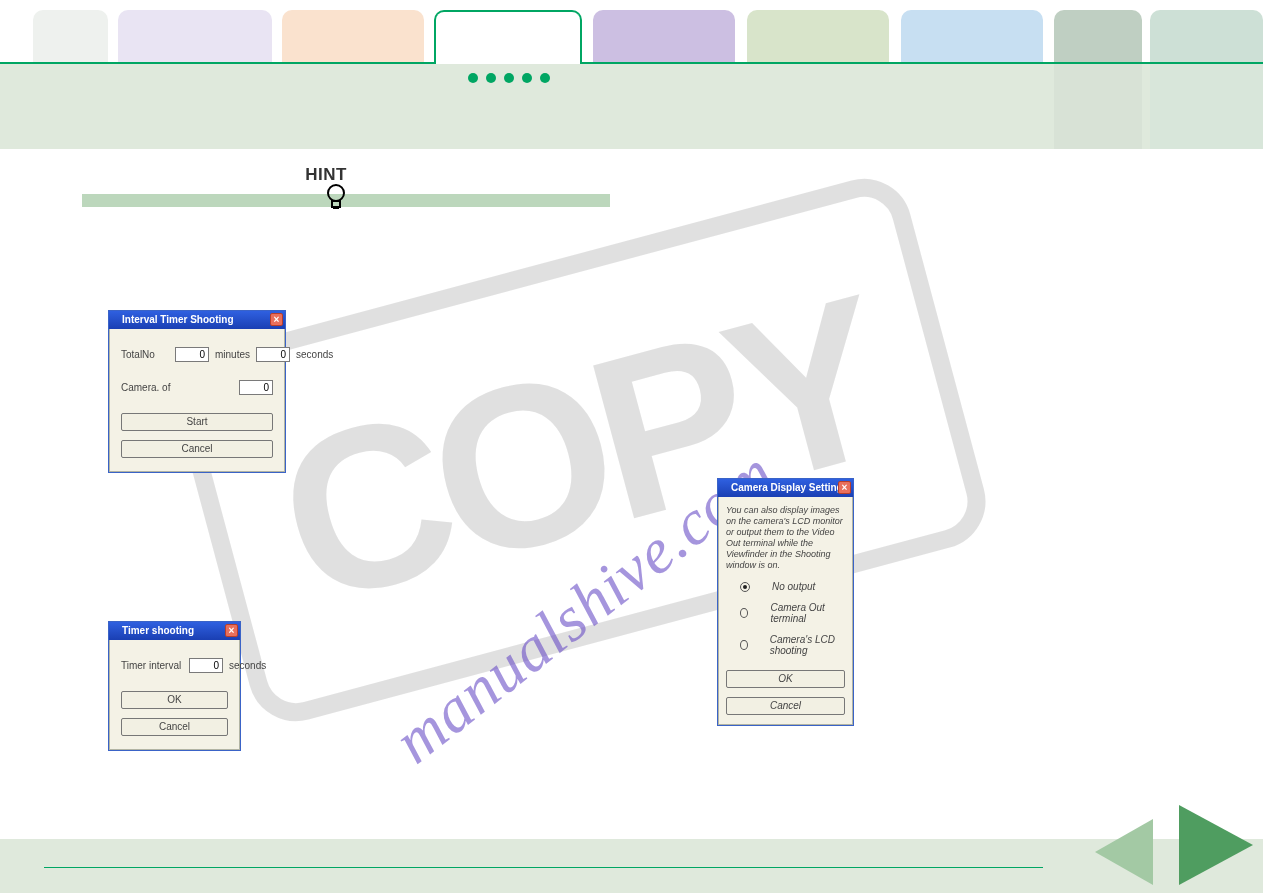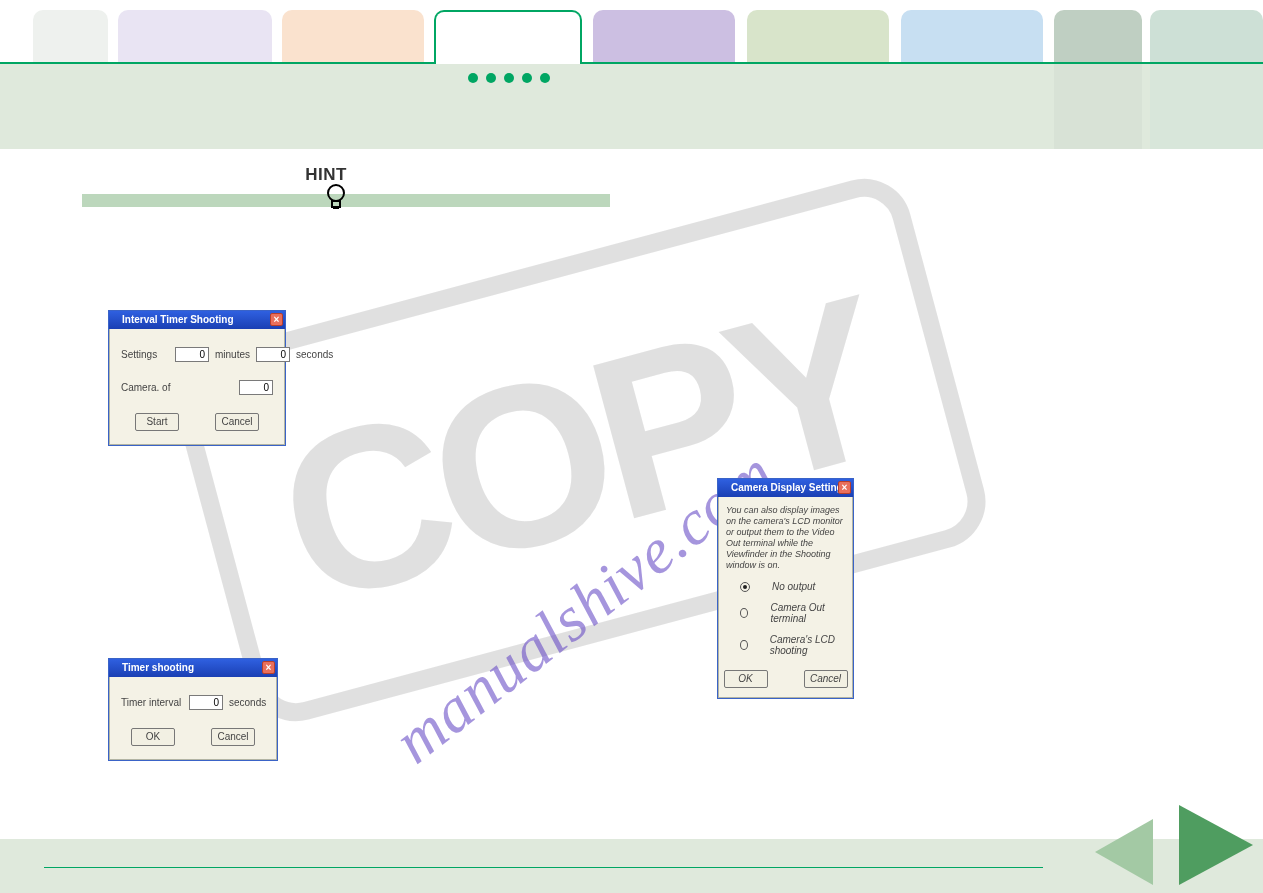--- a/index.html
+++ b/index.html
@@ -140,42 +140,42 @@
   .dlg-row { display: flex; align-items: center; margin-bottom: 18px; gap: 6px; }
   .dlg-row label { min-width: 48px; }
   .dlg-input {
     width: 34px; height: 15px;
     border: 1px solid #7a7a7a;
     background: #fff;
     font-size: 10px;
     text-align: right;
     padding-right: 3px;
   }
-  .dlg-btns { display: flex; gap: 36px; justify-content: center; margin-top: 6px; }
+  .dlg-btns { display: flex; gap: 9px; margin-top: 6px; flex-direction: column; }
   .dlg-btn {
     min-width: 44px;
     height: 18px;
     border: 1px solid #777;
     background: #f2f0e3;
     font-size: 10px;
     text-align: center;
     line-height: 16px;
     border-radius: 2px;
   }
   .dlg-radio-line {
     display: flex; align-items: center; gap: 22px;
     margin: 10px 0 0 14px;
     font-size: 10px;
   }
   .dlg-radio { width: 10px; height: 10px; border: 1px solid #555; border-radius: 50%; position: relative; }
   .dlg-radio.sel::after { content: ""; position: absolute; inset: 2px; background: #222; border-radius: 50%; }
 
   
   #dialog-interval { left: 108px; top: 310px; width: 178px; }
-  #dialog-timer    { left: 108px; top: 658px; width: 170px; }
+  #dialog-timer    { left: 108px; top: 621px; width: 133px; }
   #dialog-camdisp  { left: 717px; top: 478px; width: 137px; }
 
   #dialog-camdisp .dlg-body { padding: 8px 8px 10px; font-style: italic; }
   #dialog-camdisp p { font-size: 9px; line-height: 11px; }
 
   
   .stamp {
     position: absolute;
     top: 260px;
     left: 200px;
@@ -306,21 +306,21 @@
   <div class="hint-bar"></div>
 </div>
 
 <div id="dialog-interval" class="dialog">
   <div class="dlg-title">
     <span>Interval Timer Shooting</span>
     <div class="dlg-close">×</div>
   </div>
   <div class="dlg-body">
     <div class="dlg-row">
-      <label>Settings</label>
+      <label>TotalNo</label>
       <input class="dlg-input" value="0" style="">
       <span>minutes</span>
       <input class="dlg-input" value="0" style="">
       <span>seconds</span>
     </div>
     <div class="dlg-row">
       <label style="min-width:80px">Camera. of</label>
       <span style="flex:1"></span>
       <input class="dlg-input" value="0" style="">
     </div>

